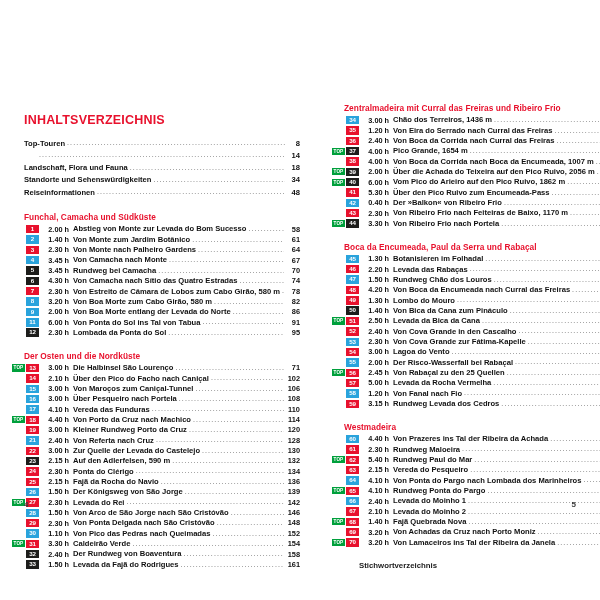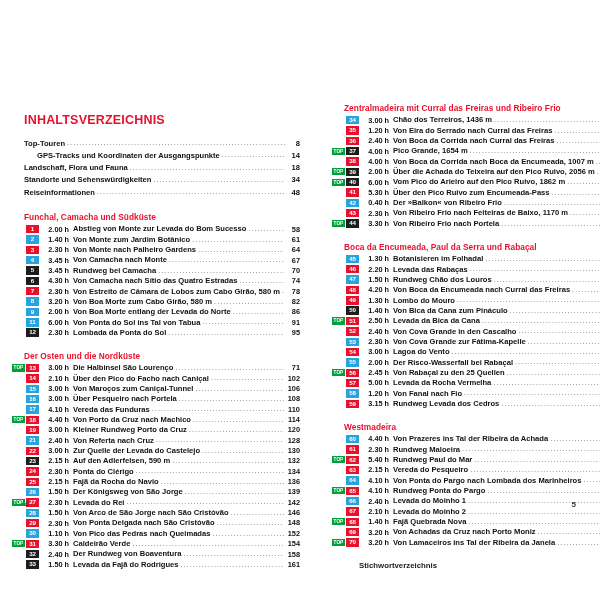--- a/index.html
+++ b/index.html
@@ -191,21 +191,20 @@
 
     <div class="col" id="col-left">
       <h1 class="main-title">INHALTSVERZEICHNIS</h1>
       <div class="front-list" id="front-list">
           <div class="front-row">
             <span class="f-title">Top-Touren</span>
             <span class="dots">..........................................................................................</span>
             <span class="f-page">8</span>
           </div>
           <div class="front-row indent">
-            <span class="f-title">GPS-Tracks und Koordinaten der Ausgangspunkte</span>
             <span class="dots">..........................................................................................</span>
             <span class="f-page">14</span>
           </div>
           <div class="front-row">
             <span class="f-title">Landschaft, Flora und Fauna</span>
             <span class="dots">..........................................................................................</span>
             <span class="f-page">18</span>
           </div>
           <div class="front-row">
             <span class="f-title">Standorte und Sehenswürdigkeiten</span>

